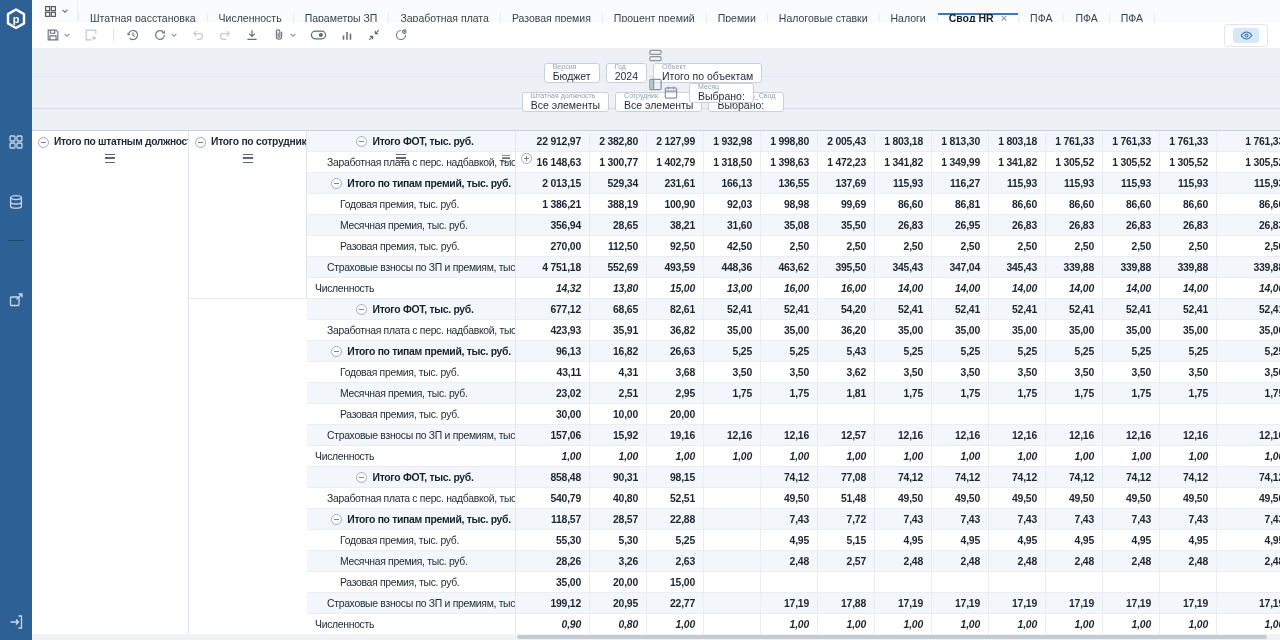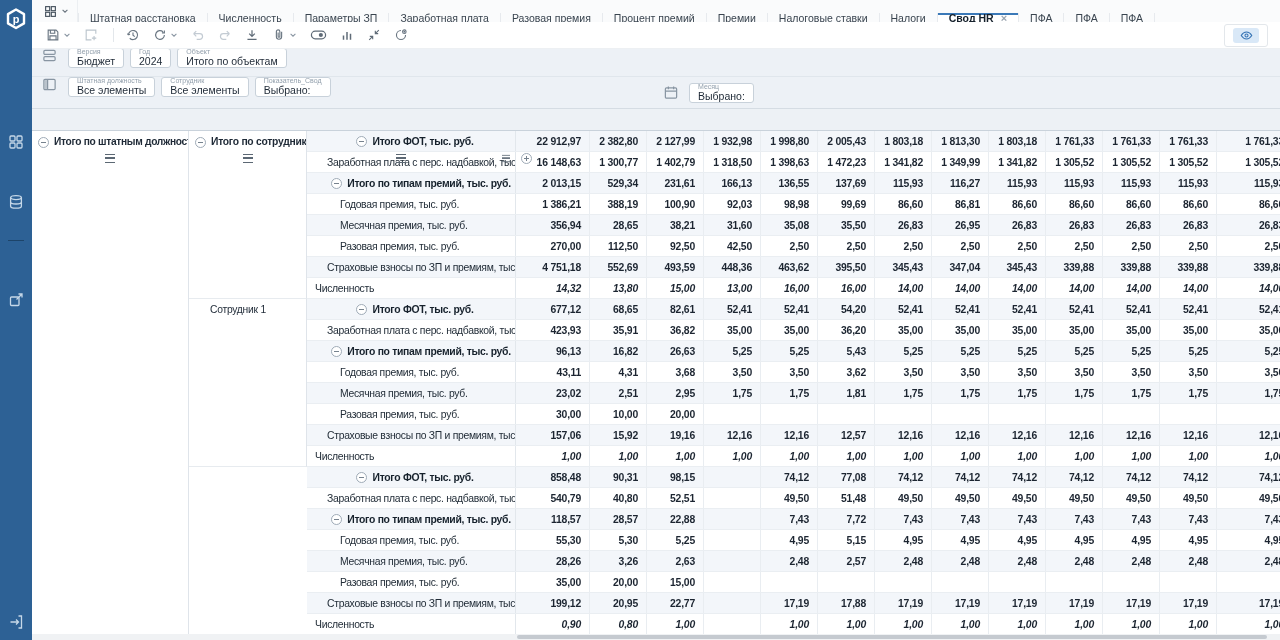--- a/index.html
+++ b/index.html
@@ -24,21 +24,21 @@
   .toolbar{position:absolute;left:32px;top:22px;right:0;height:26px;background:#fff;
            border-bottom:1px solid #edf0f3;display:flex;align-items:center;padding-left:14px;z-index:4;}
   .ti{display:flex;align-items:center;margin-right:13px;cursor:pointer;}
   .ti svg{display:block;}
   .t-div{width:1px;height:14px;background:#e3e7eb;margin:0 12px 0 2px;}
   .eye-box{position:absolute;right:12px;top:2px;width:42px;height:21px;border:1px solid #e3e7eb;
            border-radius:3px;background:#fff;display:flex;align-items:center;justify-content:center;cursor:pointer;}
   .eye-chip{width:26px;height:15px;background:#d9e8f7;border-radius:3px;display:flex;align-items:center;justify-content:center;}
   
   .filters{position:absolute;left:32px;top:48px;right:0;height:60px;background:#edf1f6;z-index:3;}
-  .frow{position:relative;display:flex;align-items:flex-start;height:29px;border-bottom:1px solid #e0e6ec;box-sizing:border-box;}
+  .frow{position:relative;display:flex;align-items:center;height:29px;border-bottom:1px solid #e0e6ec;box-sizing:border-box;flex-direction:column;}
   .frow:last-child{height:31px;border-bottom:none;}
   .f-ic{margin:0 10px 0 9px;flex:none;cursor:pointer;}
   .chip{display:inline-flex;flex-direction:column;justify-content:center;background:#fff;
         border:1px solid #c8d1da;border-radius:3px;padding:1px 8px 2px 8px;margin-right:6px;
         height:20px;box-sizing:border-box;white-space:nowrap;cursor:pointer;}
   .chip-label{font-size:7px;line-height:8px;color:#93a0ad;}
   .chip-value{font-size:10.5px;line-height:11px;color:#1e2936;}
   .month-group{position:absolute;left:622px;top:0;height:100%;display:flex;align-items:center;}
   
   .grid{position:absolute;left:32px;top:108px;width:1248px;height:526px;overflow:hidden;
@@ -326,23 +326,20 @@
     <div class="hrow">
         <div class="hcell hc-c hc1">
           <span class="menu-icon"></span>
         </div>
       </div>
     <div>
         <div class="gcell b">
           <span class="ci"></span>
           <span>Итого по сотрудникам</span>
         </div>
-        <div class="gcell emp">
-          <span>Сотрудник 1</span>
-        </div>
       </div>
   </div>
   <div class="gmain">
     <div class="hrow">
       <div class="hcell hc-c label-h">
           <span class="menu-icon"></span>
         </div>
       <div class="hcell hc-c mini-h">
           <span class="menu-icon sm"></span>
         </div>

